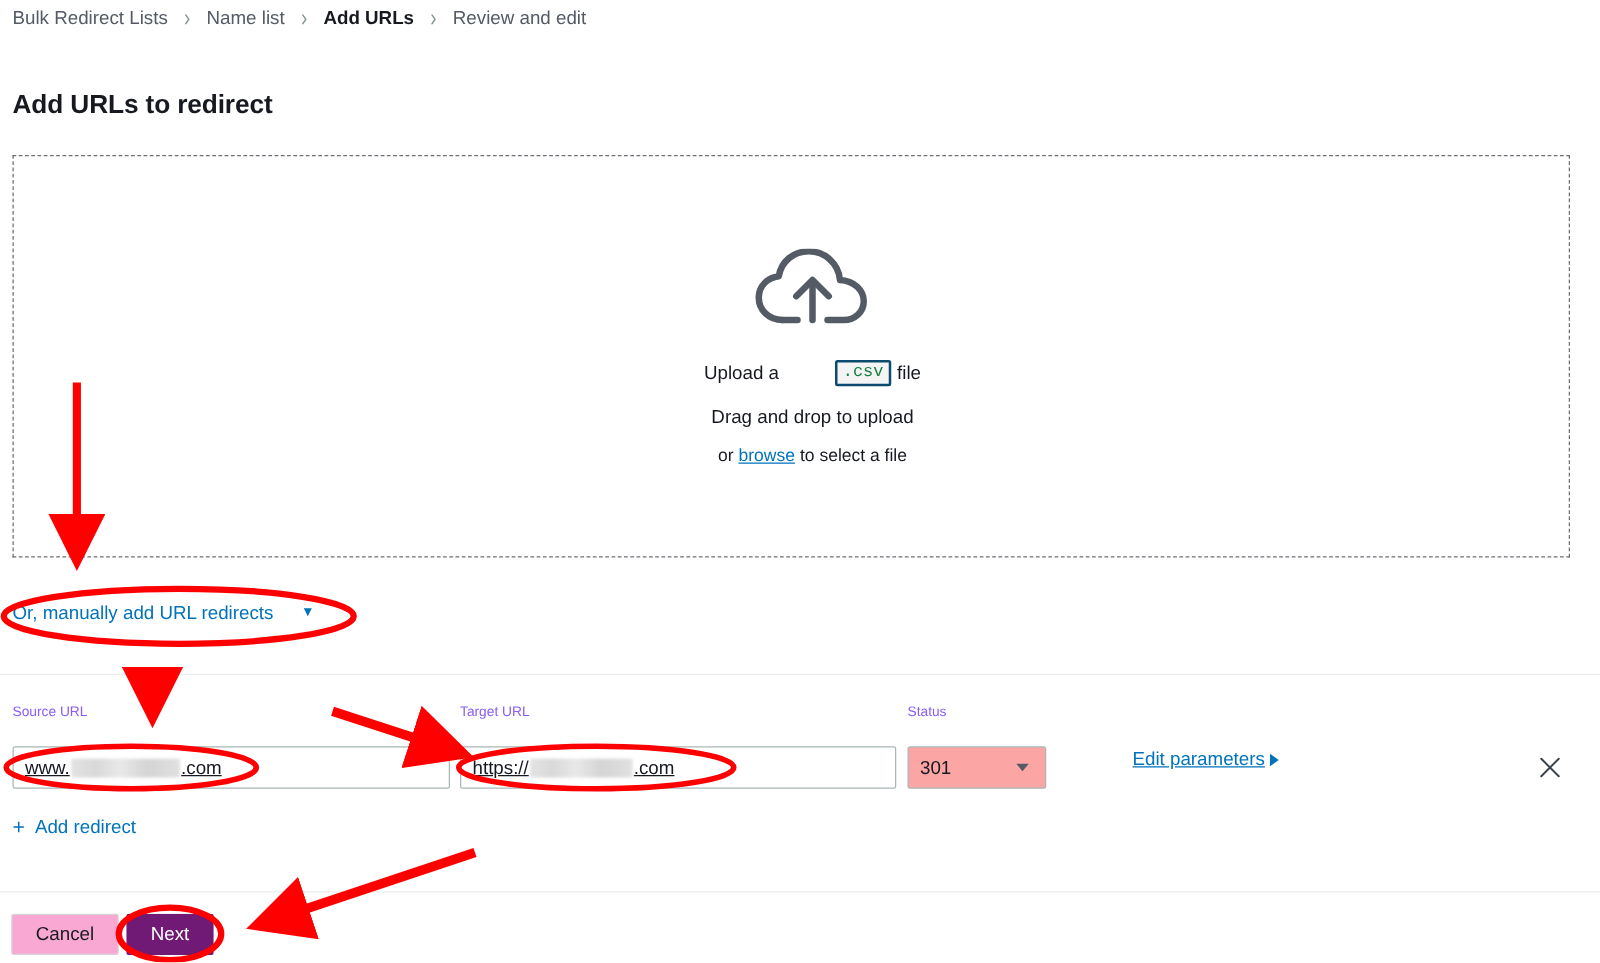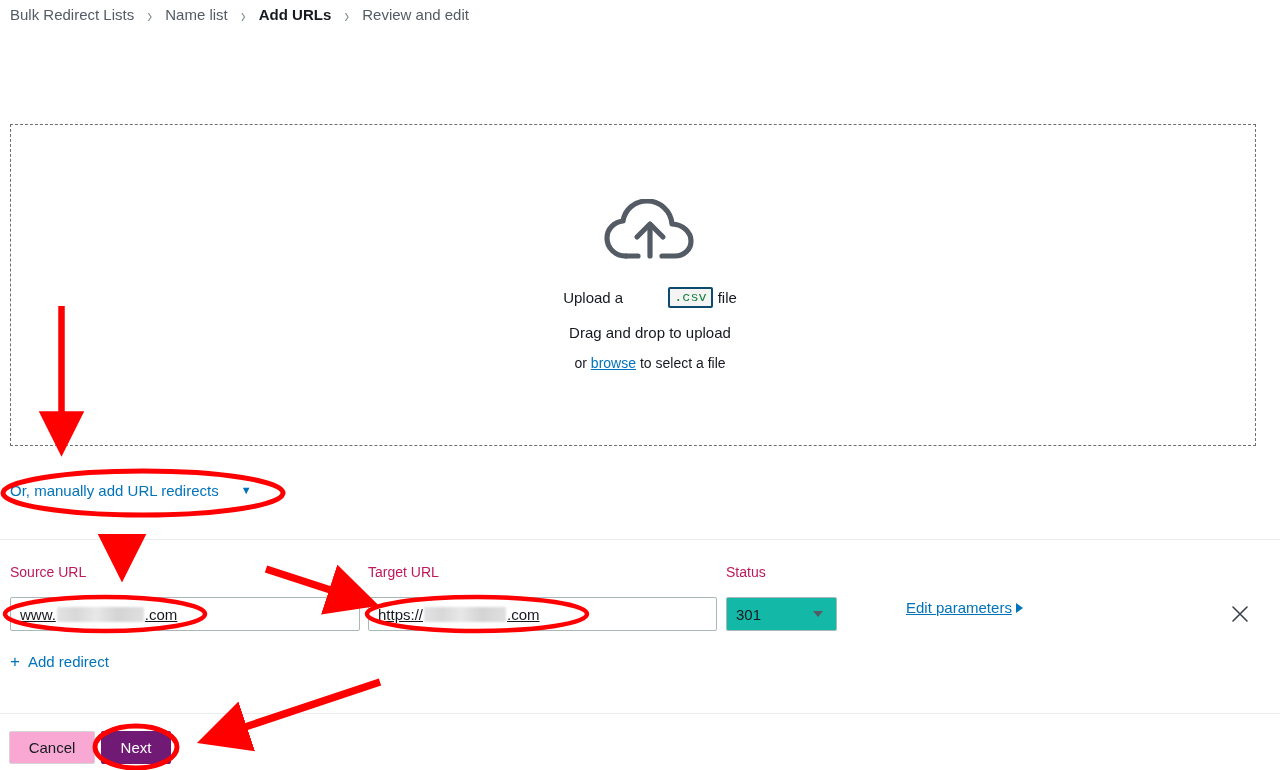--- a/index.html
+++ b/index.html
@@ -70,21 +70,21 @@
   
   .divider {
     position: absolute; left: 0; width: 1280px;
     height: 1px; background: #eaeded;
   }
   .divider.d1 { top: 539px; }
   .divider.d2 { top: 713px; }
 
   
   .field-label {
-    position: absolute; font-size: 14px; color: #be185d; text-align: right;
+    position: absolute; font-size: 11px; color: #8b5cf6; text-align: right;
   }
   .lbl-source { left: 10px; top: 564px; }
   .lbl-target { left: 368px; top: 564px; }
   .lbl-status { left: 726px; top: 564px; }
 
   .text-input {
     position: absolute; top: 597px; height: 34px;
     border: 1px solid #aab7b8; border-radius: 2px;
     background: #ffffff; font-size: 15px; color: #16191f;
     padding: 0 9px; font-family: "Liberation Sans", sans-serif;
@@ -97,21 +97,21 @@
     display: inline-block; height: 15px;
     background: linear-gradient(90deg,#e3e3e3 0%,#d8d8d8 22%,#e8e8e8 45%,#d4d4d4 70%,#e0e0e0 100%);
     vertical-align: middle; margin: 0 1px;
     filter: blur(1.1px);
   }
 
   .status-select {
     position: absolute; left: 726px; top: 597px;
     width: 111px; height: 34px;
     border: 1px solid #aab7b8; border-radius: 2px;
-    background: #14b8a6; font-size: 15px; color: #16191f;
+    background: #fca5a5; font-size: 15px; color: #16191f;
     display: flex; align-items: center; padding: 0 9px;
     justify-content: space-between;
   }
   .status-select .tri {
     width: 0; height: 0;
     border-left: 5.5px solid transparent;
     border-right: 5.5px solid transparent;
     border-top: 6px solid #545b64;
     margin-right: 4px;
   }
@@ -167,20 +167,21 @@
   <nav class="breadcrumb">
     <span class="crumb">Bulk Redirect Lists</span>
     <span class="crumb-sep">›</span>
     <span class="crumb">Name list</span>
     <span class="crumb-sep">›</span>
     <span class="crumb current">Add URLs</span>
     <span class="crumb-sep">›</span>
     <span class="crumb">Review and edit</span>
   </nav>
 
+  <h1 class="page-title">Add URLs to redirect</h1>
 
   <div class="dropzone">
     <span class="cloud-icon">
       <svg width="92" height="62" viewBox="0 0 92 62" fill="none" xmlns="http://www.w3.org/2000/svg">
         <path d="M22 57 C11 57 3 49 3 39 C3 30 10 23 19 22 C21 10 31 2 43 2 C56 2 67 12 68 25 C79 25.5 87 33 87 42 C87 50.5 80 57 71 57 L58 57" stroke="#545b64" stroke-width="5.2" stroke-linecap="round" stroke-linejoin="round"></path>
         <path d="M34 57 L22 57" stroke="#545b64" stroke-width="5.2" stroke-linecap="round"></path>
         <path d="M46 57 L46 26" stroke="#545b64" stroke-width="5.2" stroke-linecap="round"></path>
         <path d="M33 38 L46 25 L59 38" stroke="#545b64" stroke-width="5.2" stroke-linecap="round" stroke-linejoin="round"></path>
       </svg>
     </span>

